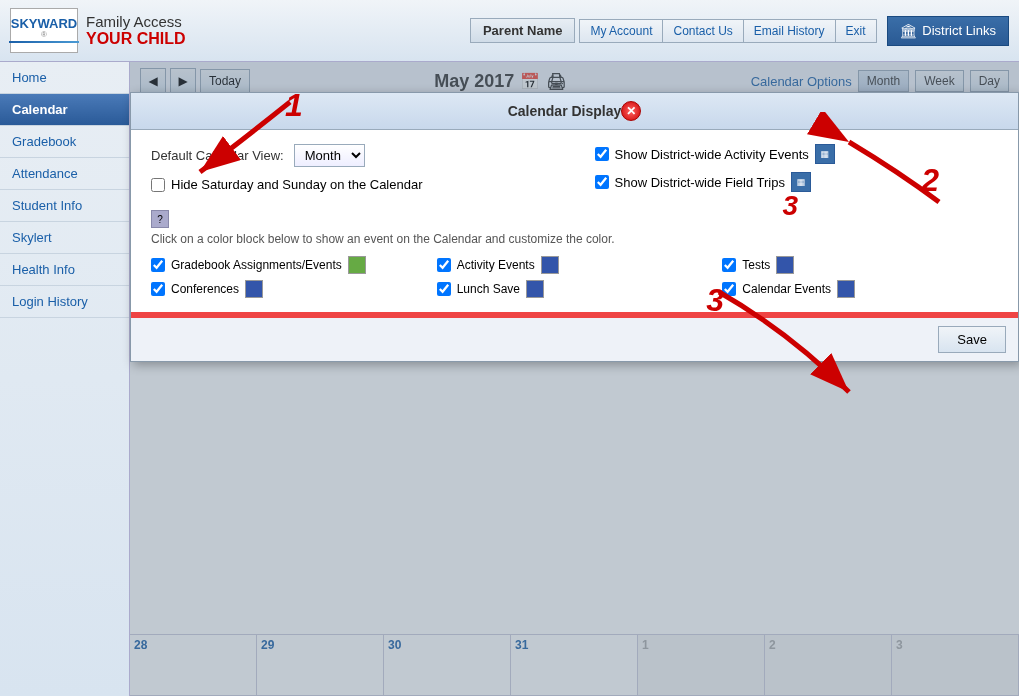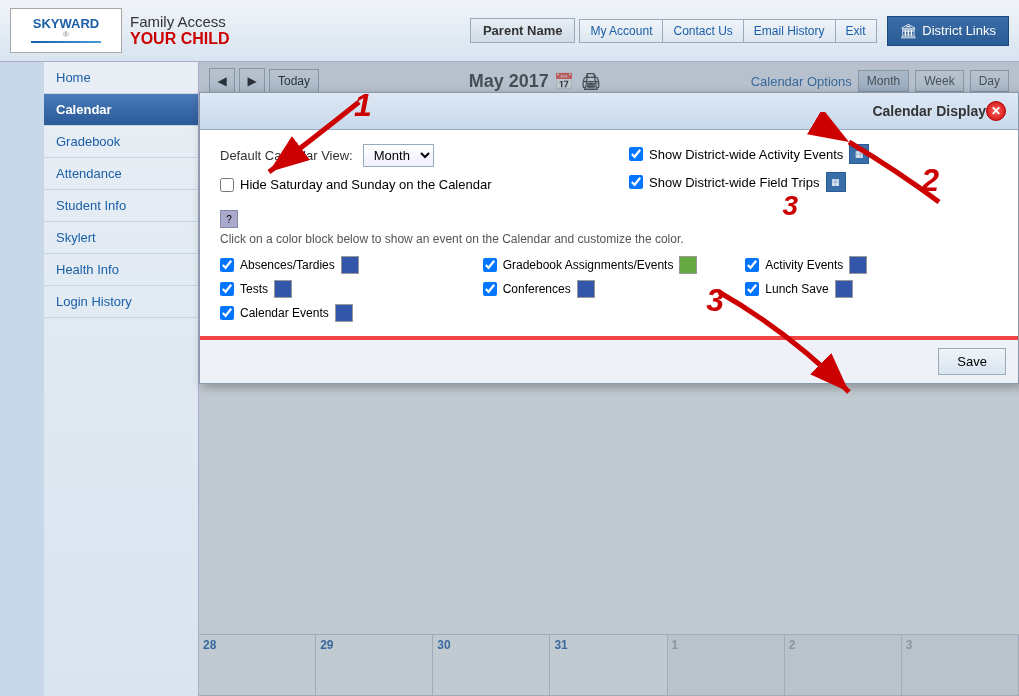--- a/index.html
+++ b/index.html
@@ -10,21 +10,21 @@
       background: linear-gradient(to bottom, #f0f4f8, #d8e4f0);
       border-bottom: 1px solid #aac;
       display: flex;
       align-items: center;
       justify-content: space-between;
       padding: 4px 10px;
       height: 62px;
     }
     #logo-area { display: flex; align-items: center; gap: 8px; }
     #skyward-logo {
-      width: 112px; height: 45px;
+      width: 68px; height: 45px;
       background: white;
       border: 1px solid #aaa;
       display: flex; align-items: center; justify-content: center;
       font-size: 10px; color: #333;
       position: relative;
     }
 
     #top-nav { display: flex; align-items: center; gap: 0; margin-left: 45px; }
     #parent-name-display {
       background: linear-gradient(to bottom, #e8eef4, #d0dce8);
@@ -55,25 +55,24 @@
       cursor: pointer;
       font-size: 13px;
       display: flex; align-items: center; gap: 5px;
     }
 
     
     #main-layout { display: flex; height: calc(696px - 62px); }
 
     
     #sidebar {
-      width: 155px;
+      width: 130px;
       background: linear-gradient(to bottom, #e8eef4, #d8e4f0);
       border-right: 1px solid #aac;
       flex-shrink: 0;
-      margin-left: 44px;
     }
     .sidebar-item {
       padding: 8px 12px;
       border-bottom: 1px solid #c8d4e0;
       cursor: pointer;
       color: #1a5fa8;
       font-size: 13px;
       background: transparent;
     }
     .sidebar-item.active {
@@ -139,21 +138,21 @@
     #modal {
       background: white;
       border: 1px solid #8899aa;
       box-shadow: 3px 3px 10px rgba(0,0,0,0.3);
       width: 960px;
     }
     #modal-title-bar {
       background: linear-gradient(to bottom, #dde8f4, #c8d8ec);
       border-bottom: 1px solid #9ab;
       padding: 8px 12px;
-      display: flex; align-items: center; justify-content: flex-end;
+      display: flex; align-items: center; justify-content: center;
     }
     #modal-title { font-size: 14px; font-weight: bold; color: #333; }
     #modal-close {
       width: 20px; height: 20px;
       background: radial-gradient(circle, #ff6666, #cc0000);
       border: 1px solid #aa0000;
       border-radius: 50%;
       cursor: pointer;
       display: flex; align-items: center; justify-content: center;
       color: white; font-size: 12px; font-weight: bold;
@@ -187,21 +186,21 @@
     .event-row { display: flex; align-items: center; gap: 6px; font-size: 12px; }
     .color-block {
       width: 18px; height: 18px;
       border: 1px solid #999;
       cursor: pointer;
       flex-shrink: 0;
     }
 
     #modal-footer {
       background: #eef2f8;
-      border-top: 4px solid #ef4444;
+      border-top: 6px solid #ef4444;
       padding: 8px 12px;
       display: flex; justify-content: flex-end;
     }
     #save-btn {
       background: linear-gradient(to bottom, #f0f4f8, #d8e4f0);
       border: 1px solid #9ab;
       padding: 5px 18px;
       cursor: pointer; font-size: 13px;
     }
 
@@ -352,25 +351,20 @@
 
           <div style="display:flex;align-items:center;gap:8px;margin-bottom:4px;">
             <div style="background:#aac;border:1px solid #88a;width:18px;height:18px;display:flex;align-items:center;justify-content:center;font-size:10px;cursor:pointer;">?</div>
           </div>
           <div class="section-subtitle">Click on a color block below to show an event on the Calendar and customize the color.</div>
 
           <div class="events-grid">
 
             <div class="event-row">
               <input type="checkbox" checked="" class="modal-checkbox" style="">
-              <span>Absences/Tardies</span>
-              <div class="color-block" style="background:#3355aa;"></div>
-            </div>
-            <div class="event-row">
-              <input type="checkbox" checked="" class="modal-checkbox" style="">
               <span>Gradebook Assignments/Events</span>
               <div class="color-block" style="background:#66aa44;"></div>
             </div>
             <div class="event-row">
               <input type="checkbox" checked="" class="modal-checkbox" style="">
               <span>Activity Events</span>
               <div class="color-block" style="background:#3355aa;"></div>
             </div>
 
             <div class="event-row">

